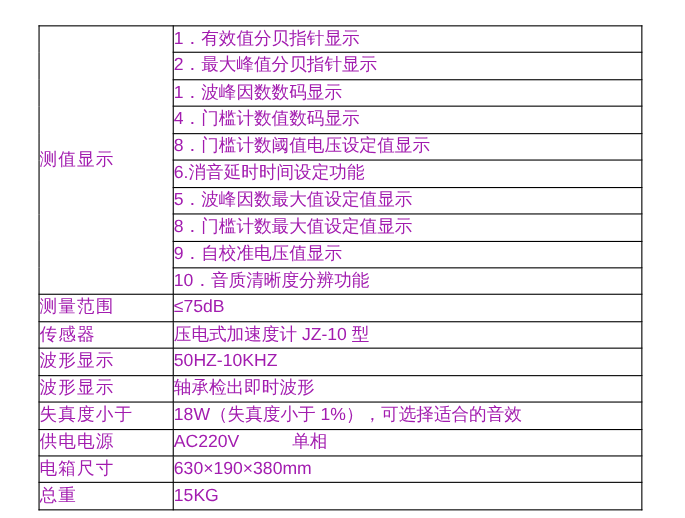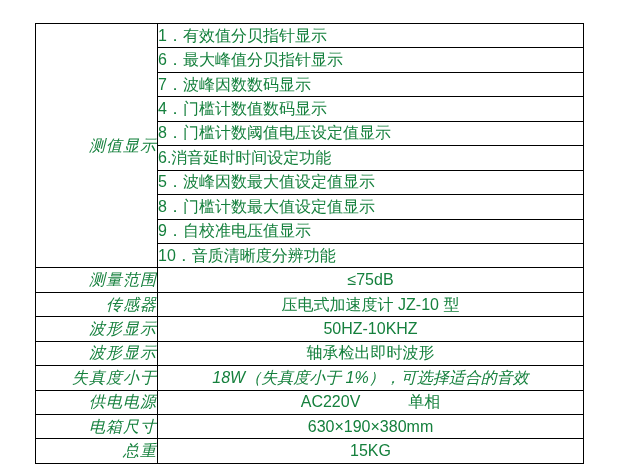--- a/index.html
+++ b/index.html
@@ -21,64 +21,62 @@
     top: 23px;
     width: 548px;
     height: 441px;
     border-collapse: collapse;
     table-layout: fixed;
   }
   table.spec td {
     border: 1px solid #000000;
     padding: 0;
     font-size: 16px;
-    color: #15803d;
+    color: #a21caf;
     vertical-align: middle;
     white-space: nowrap;
     overflow: hidden;
     line-height: 1;
   }
   col.c-label { width: 122px; }
   col.c-value { width: 426px; }
   td.label-cell {
-    text-align: right;
+    text-align: left;
     letter-spacing: 1px;
-    font-style: italic;
   }
   td.item-cell {
     text-align: left;
     padding-left: 125px;
   }
   td.value-cell {
-    text-align: center;
+    text-align: left;
   }
   td.highlight {
     color: #ff0000;
-    font-style: italic;
   }
 </style>
 </head>
 <body>
 
 <div id="screen">
   <table class="spec">
     <colgroup>
       <col class="c-label">
       <col class="c-value">
     </colgroup>
     <tbody>
       <tr>
         <td class="label-cell" rowspan="10">测值显示</td>
         <td class="item-cell">1．有效值分贝指针显示</td>
       </tr>
       <tr>
-        <td class="item-cell">6．最大峰值分贝指针显示</td>
+        <td class="item-cell">2．最大峰值分贝指针显示</td>
       </tr>
       <tr>
-        <td class="item-cell">7．波峰因数数码显示</td>
+        <td class="item-cell">1．波峰因数数码显示</td>
       </tr>
       <tr>
         <td class="item-cell">4．门槛计数值数码显示</td>
       </tr>
       <tr>
         <td class="item-cell">8．门槛计数阈值电压设定值显示</td>
       </tr>
       <tr>
         <td class="item-cell">6.消音延时时间设定功能</td>
       </tr>

